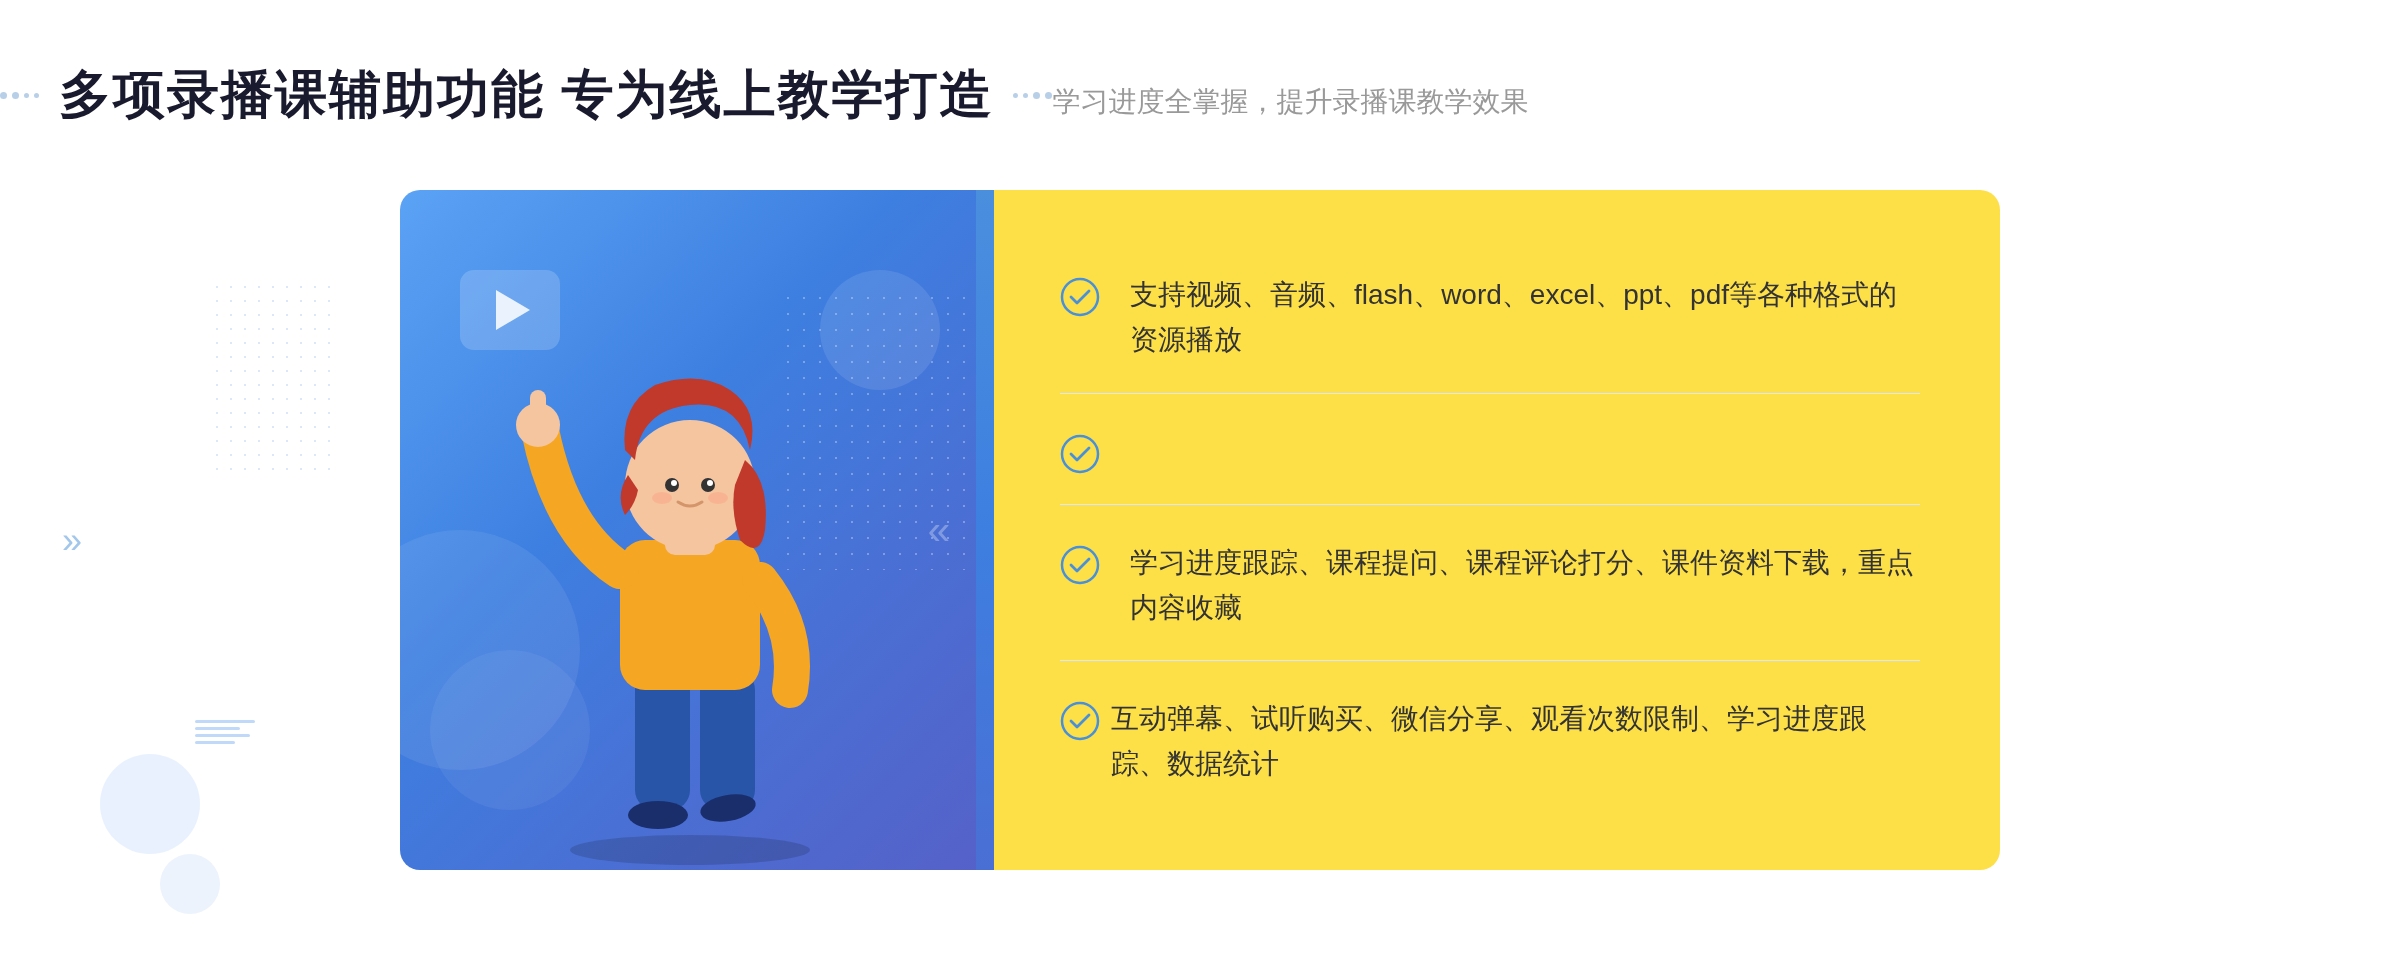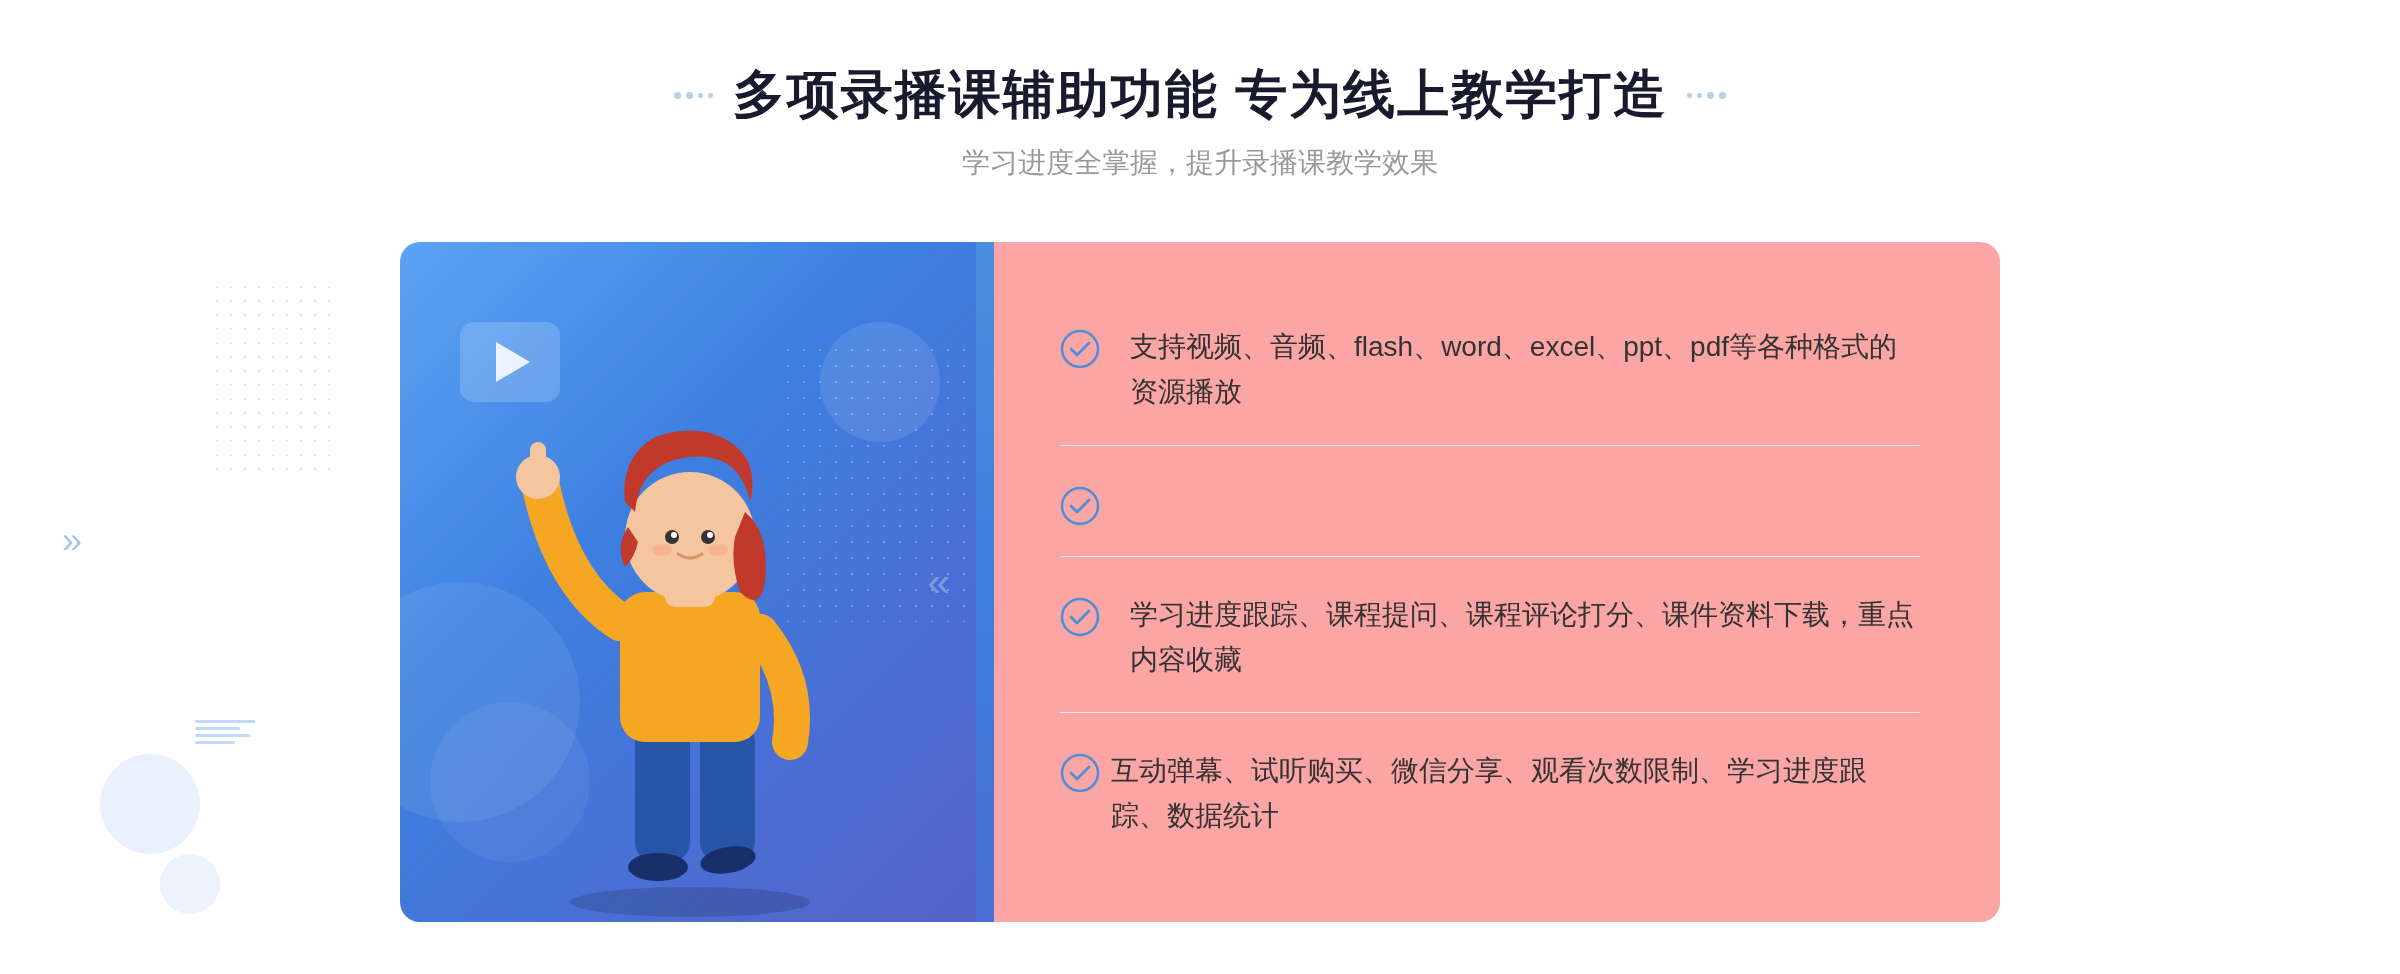--- a/index.html
+++ b/index.html
@@ -52,21 +52,21 @@
       opacity: 0.5;
     }
 
     
     .header {
       text-align: center;
       margin-bottom: 20px;
       position: relative;
       width: 100%;
       display: flex;
-      flex-direction: column;
+      flex-direction: row;
       align-items: center;
     }
 
     .title-row {
       display: flex;
       align-items: center;
       justify-content: center;
       gap: 20px;
     }
 
@@ -200,21 +200,21 @@
       bottom: 0;
       left: 50%;
       transform: translateX(-50%);
       width: 420px;
       height: 540px;
     }
 
     
     .features-card {
       flex: 1;
-      background: #fca5a5;
+      background: #fde047;
       border-radius: 0 20px 20px 0;
       padding: 50px 80px;
       display: flex;
       flex-direction: column;
       justify-content: space-around;
     }
 
     .feature-item {
       display: flex;
       align-items: flex-start;

